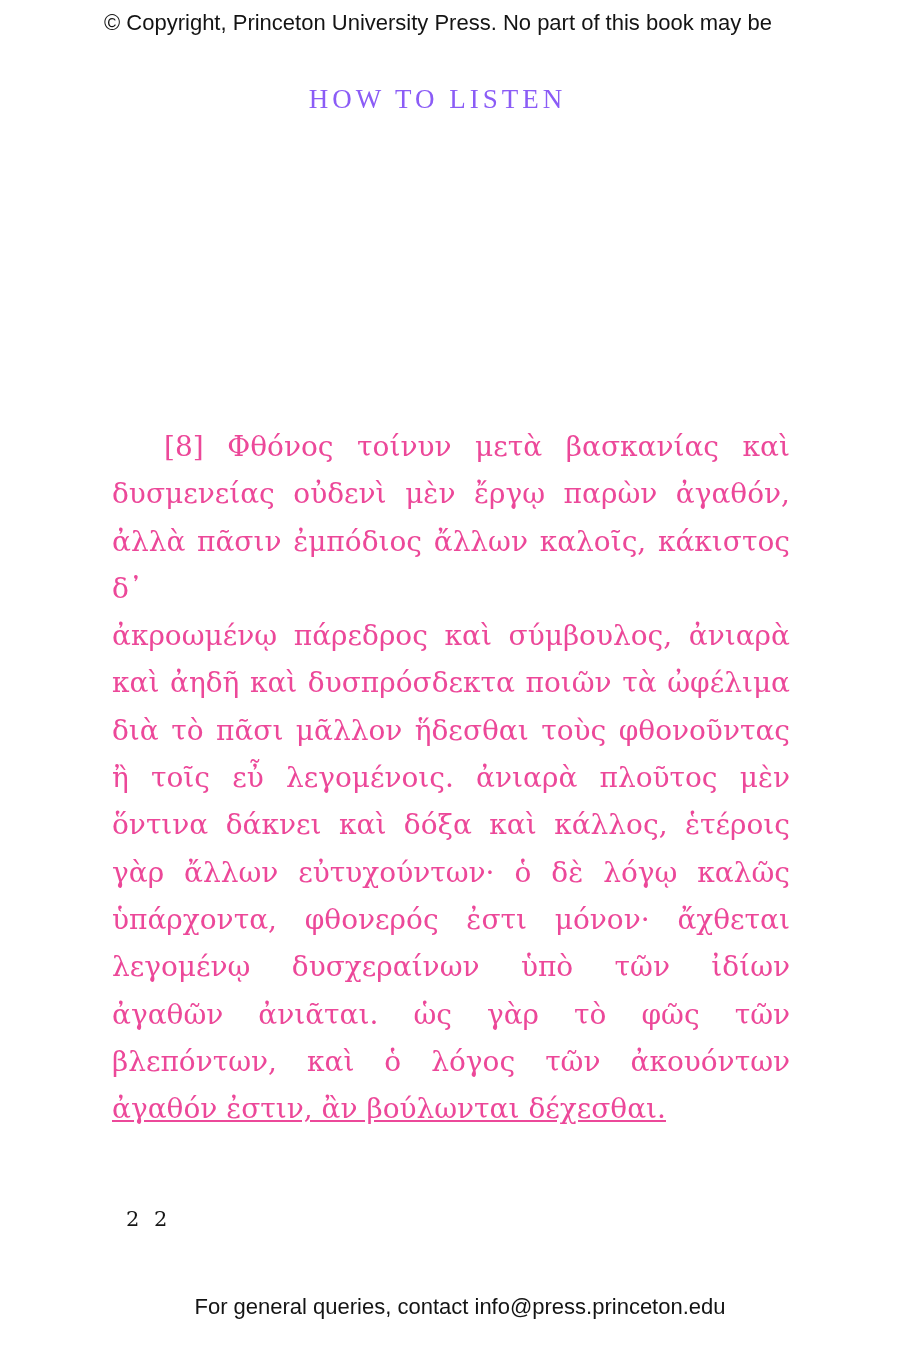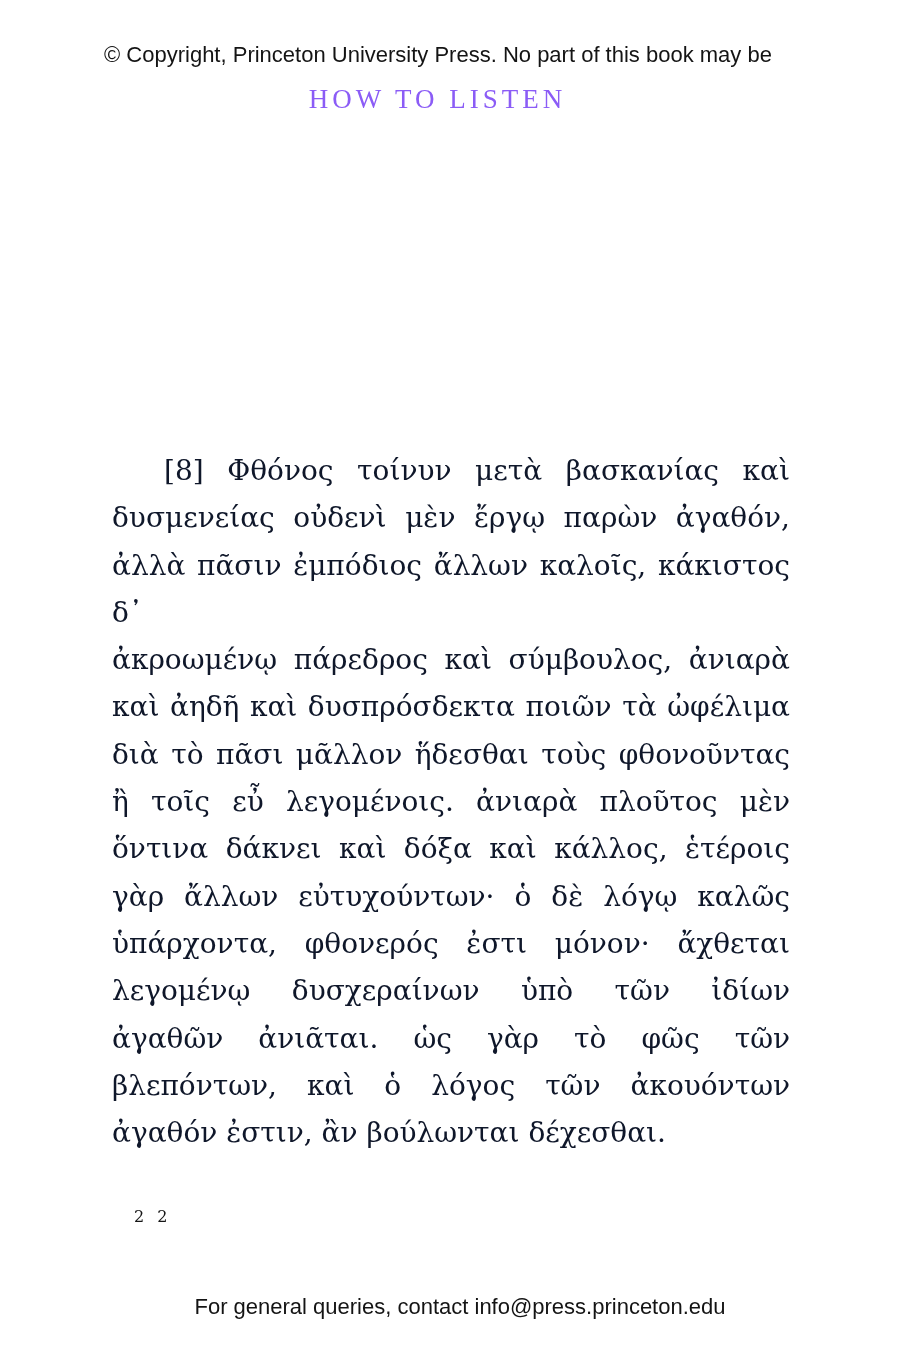--- a/index.html
+++ b/index.html
@@ -21,21 +21,20 @@
   .copyright {
     position: absolute;
     left: 104px;
     top: 10px;
     width: 710px;
     font-family: "Liberation Sans", sans-serif;
     font-size: 22px;
     line-height: 26px;
     color: #141414;
     text-align: left;
-    margin-top: 32px;
   }
 
   
   .running-head {
     position: absolute;
     left: 0;
     top: 84px;
     width: 875px;
     text-align: center;
     font-family: "Liberation Serif", serif;
@@ -47,42 +46,42 @@
 
   
   .greek {
     position: absolute;
     left: 112px;
     top: 423px;
     width: 678px;
     font-family: "DejaVu Serif", serif;
     font-size: 28px;
     line-height: 47.3px;
-    color: #0f172a;
-    margin-top: 24px;
+    color: #ec4899;
   }
   .g-line {
     text-align: justify;
     text-align-last: justify;
     white-space: normal;
   }
   .g-line.first {
     text-indent: 52px;
   }
   .g-line.last {
     text-align-last: left;
+    text-decoration: underline;
   }
 
   
   .folio {
     position: absolute;
-    left: 134px;
+    left: 126px;
     top: 1207px;
     font-family: "DejaVu Serif", serif;
-    font-size: 16px;
+    font-size: 21px;
     letter-spacing: 4px;
     color: #161616;
   }
 
   
   .contact {
     position: absolute;
     left: 0;
     top: 1294px;
     width: 920px;

